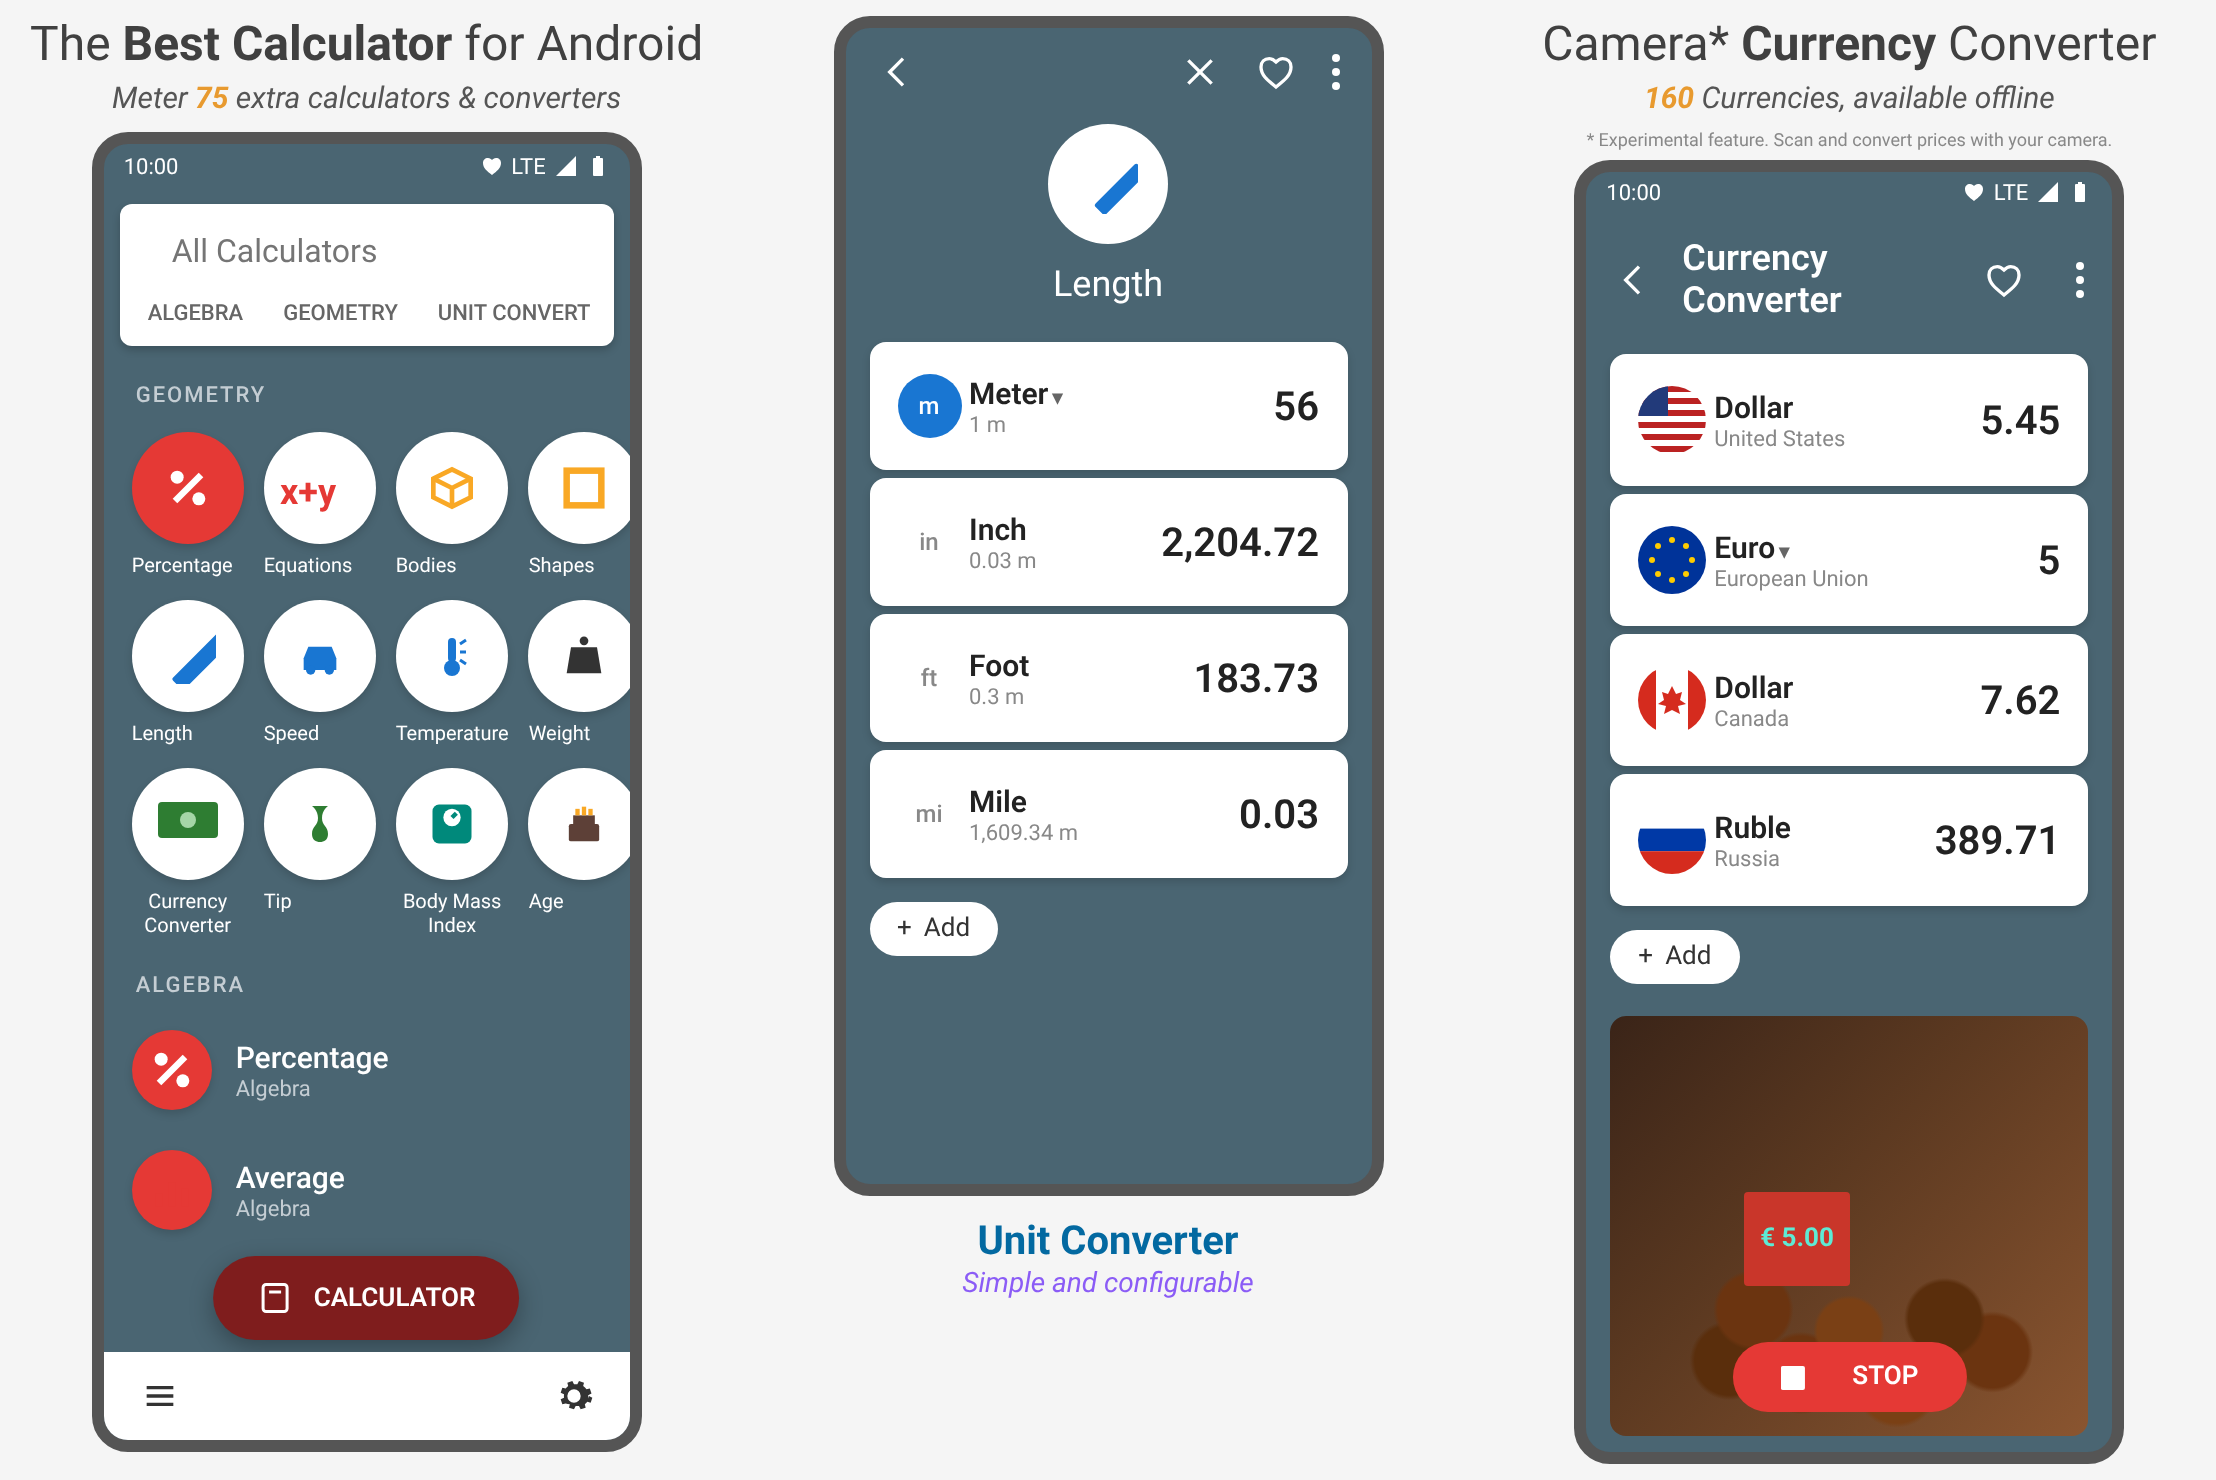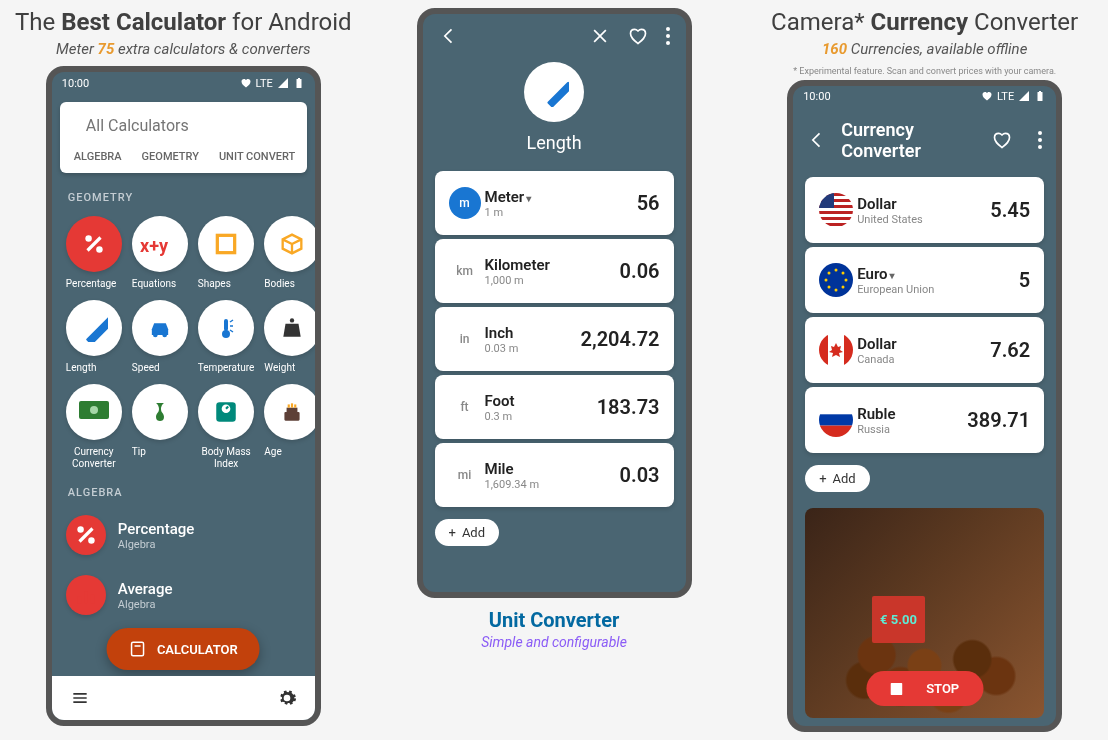--- a/index.html
+++ b/index.html
@@ -27,21 +27,21 @@
 .section-label{color:#c4cdd3;font-size:11px;letter-spacing:1px;padding:10px 16px 6px;font-weight:500}
 .grid{display:grid;grid-template-columns:repeat(4,1fr);gap:10px;padding:6px 14px}
 .gitem{display:flex;flex-direction:column;align-items:flex-start;gap:6px}
 .circ{width:56px;height:56px;border-radius:50%;background:#fff;display:flex;align-items:center;justify-content:center;box-shadow:0 2px 4px rgba(0,0,0,.15)}
 .circ.red{background:#e53935}
 .gitem-label{color:#fff;font-size:10px;text-align:center;line-height:1.2}
 .listrow{display:flex;align-items:center;gap:12px;padding:10px 14px}
 .listrow .circ{width:40px;height:40px}
 .listrow-title{color:#fff;font-size:15px;font-weight:500}
 .listrow-sub{color:#c4cdd3;font-size:11px}
-.fab{position:absolute;bottom:50px;left:50%;transform:translateX(-50%);background:#c2410c;color:#fff;border-radius:24px;padding:12px 22px;display:flex;align-items:center;gap:10px;font-size:13px;font-weight:600;box-shadow:0 4px 12px rgba(0,0,0,.3)}
+.fab{position:absolute;bottom:50px;left:50%;transform:translateX(-50%);background:#7f1d1d;color:#fff;border-radius:24px;padding:12px 22px;display:flex;align-items:center;gap:10px;font-size:13px;font-weight:600;box-shadow:0 4px 12px rgba(0,0,0,.3)}
 .bottombar{position:absolute;bottom:0;left:0;right:0;height:44px;background:#fff;display:flex;align-items:center;justify-content:space-between;padding:0 18px}
 .topbar{display:flex;align-items:center;justify-content:space-between;padding:12px 16px;color:#fff}
 .topbar .tbicons{display:flex;gap:18px}
 .bigcirc{width:60px;height:60px;border-radius:50%;background:#fff;display:flex;align-items:center;justify-content:center;margin:4px auto 10px}
 .centertitle{color:#fff;text-align:center;font-size:18px;margin-bottom:14px}
 .unitcard{background:#fff;border-radius:8px;margin:4px 12px;padding:16px 14px;display:flex;align-items:center;gap:4px;box-shadow:0 2px 4px rgba(0,0,0,.15)}
 .unitbadge{width:32px;height:32px;border-radius:50%;display:flex;align-items:center;justify-content:center;font-size:12px;font-weight:500}
 .unitbadge.blue{background:#1976d2;color:#fff}
 .unitbadge.plain{color:#888;font-size:12px}
 .unitinfo{flex:1}
@@ -124,34 +124,34 @@
         <div class="gitem">
           <div class="circ">
             <svg width="40" height="24">
               <text x="0" y="20" font-size="18" font-weight="700" fill="#e53935">x+y</text>
             </svg>
           </div>
           <div class="gitem-label">Equations</div>
         </div>
         <div class="gitem">
           <div class="circ">
-            <svg width="26" height="26" viewBox="0 0 24 24" fill="none" stroke="#f9a825" stroke-width="3">
-              <rect x="4" y="4" width="16" height="16"></rect>
-            </svg>
-          </div>
-          <div class="gitem-label">Shapes</div>
-        </div>
-        <div class="gitem">
-          <div class="circ">
             <svg width="28" height="28" viewBox="0 0 24 24" fill="none" stroke="#f9a825" stroke-width="2">
               <path d="M4 8l8-4 8 4v8l-8 4-8-4z"></path>
               <path d="M4 8l8 4 8-4M12 12v8"></path>
             </svg>
           </div>
           <div class="gitem-label">Bodies</div>
+        </div>
+        <div class="gitem">
+          <div class="circ">
+            <svg width="26" height="26" viewBox="0 0 24 24" fill="none" stroke="#f9a825" stroke-width="3">
+              <rect x="4" y="4" width="16" height="16"></rect>
+            </svg>
+          </div>
+          <div class="gitem-label">Shapes</div>
         </div>
         <div class="gitem">
           <div class="circ">
             <svg width="28" height="28" viewBox="0 0 24 24" fill="#1976d2">
               <rect x="0" y="14" width="28" height="7" rx="1" transform="rotate(-45 12 12)"></rect>
             </svg>
           </div>
           <div class="gitem-label">Length</div>
         </div>
         <div class="gitem">
@@ -306,28 +306,20 @@
     </div>
     <div class="centertitle">Length</div>
     <div id="units">
         <div class="unitcard">
           <div class="unitbadge blue">m</div>
           <div class="unitinfo">
             <div class="unitname">Meter<span class="caret">▾</span></div>
             <div class="unitsub">1 m</div>
           </div>
           <div class="unitval">56</div>
-        </div>
-        <div class="unitcard">
-          <div class="unitbadge plain">km</div>
-          <div class="unitinfo">
-            <div class="unitname">Kilometer</div>
-            <div class="unitsub">1,000 m</div>
-          </div>
-          <div class="unitval">0.06</div>
         </div>
         <div class="unitcard">
           <div class="unitbadge plain">in</div>
           <div class="unitinfo">
             <div class="unitname">Inch</div>
             <div class="unitsub">0.03 m</div>
           </div>
           <div class="unitval">2,204.72</div>
         </div>
         <div class="unitcard">

